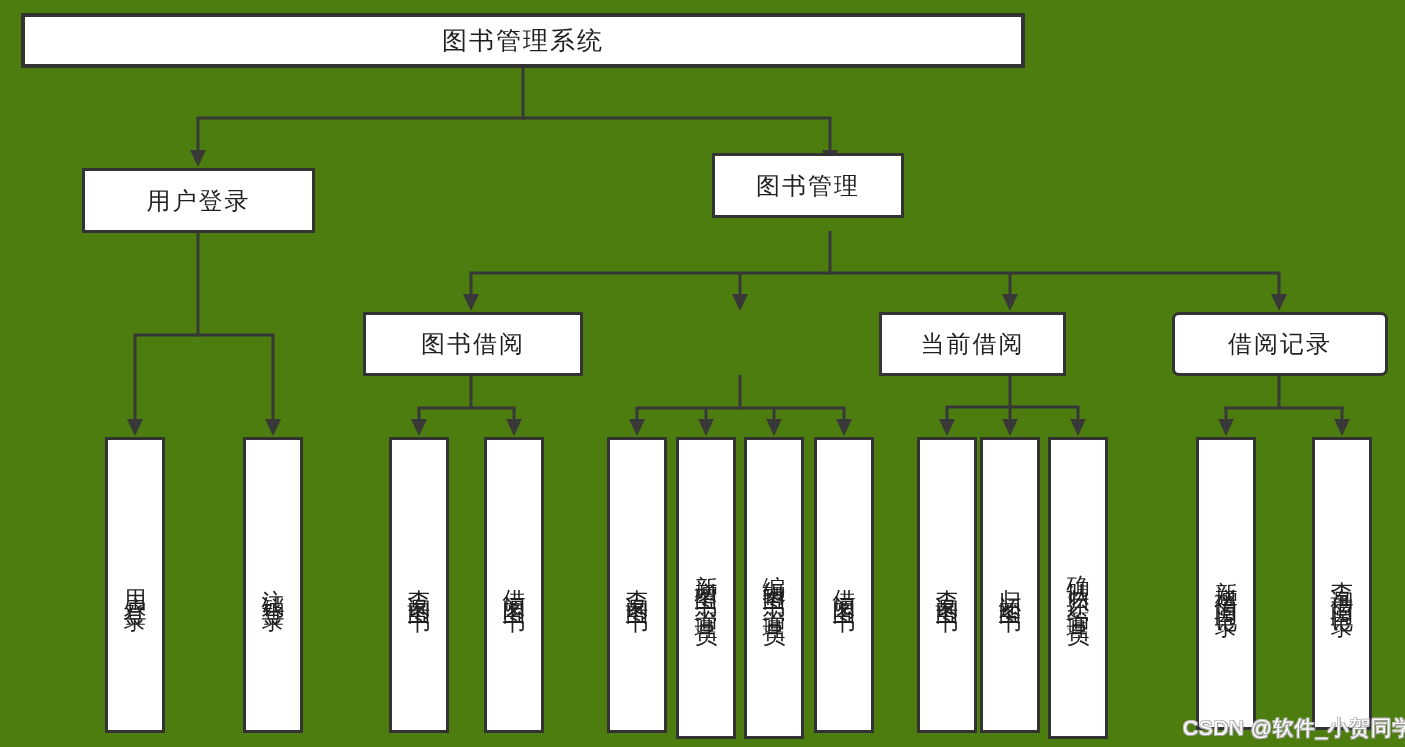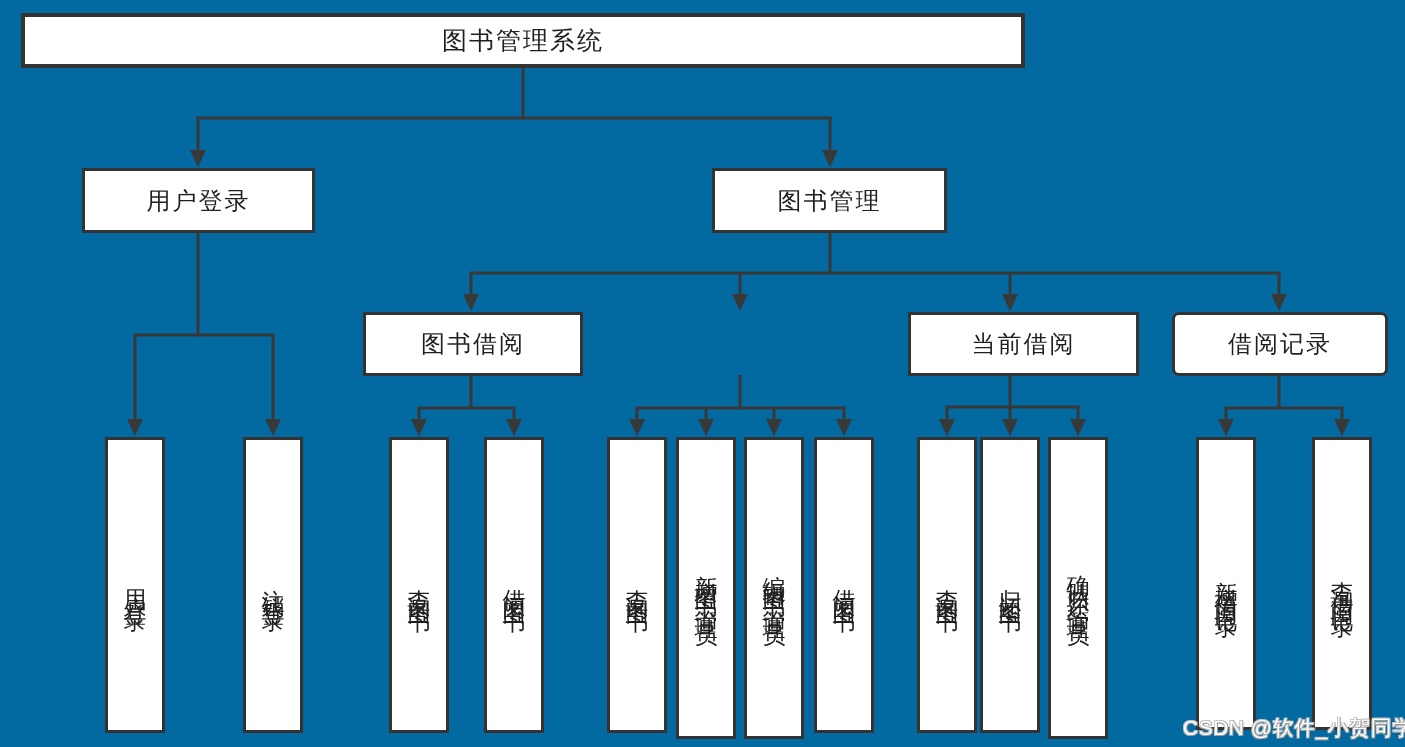--- a/index.html
+++ b/index.html
@@ -1,17 +1,17 @@
 <!DOCTYPE html>
 <html><head>
 <meta charset="utf-8">
 <style>
   html,body { margin:0; padding:0; background:#ffffff; }
   .stage {
-    position:relative; width:1405px; height:747px; background:#0369a1;
+    position:relative; width:1405px; height:747px; background:#4d7c0f;
     font-family:"Liberation Sans","DejaVu Sans",sans-serif;
     color:#1f1f1f; overflow:hidden;
   }
   svg.connectors { position:absolute; left:0; top:0; width:1405px; height:747px; }
   .node {
     position:absolute; box-sizing:border-box; background:#ffffff;
     border:3px solid #333333; display:flex; align-items:center; justify-content:center;
   }
   .hnode { font-size:24px; letter-spacing:2px; white-space:nowrap; }
   .root  { border-width:4px; font-size:25px; }
@@ -91,24 +91,24 @@
     <line x1="1224.5" y1="408" x2="1343.5" y2="408"></line>
     <line x1="1226" y1="408" x2="1226" y2="421"></line>
       <polygon points="1218,419 1234,419 1226,436"></polygon>
     <line x1="1342" y1="408" x2="1342" y2="421"></line>
       <polygon points="1334,419 1350,419 1342,436"></polygon>
   </svg>
 
   <div class="node hnode root" style="left:21px; top:13px; width:1004px; height:55px;">图书管理系统</div>
 
   <div class="node hnode" style="left:82px; top:168px; width:233px; height:65px;">用户登录</div>
-  <div class="node hnode" style="left:712px; top:168px; width:235px; height:65px;">图书管理</div>
+  <div class="node hnode" style="left:712px; top:153px; width:192px; height:65px;">图书管理</div>
 
   <div class="node hnode" style="left:363px; top:312px; width:220px; height:64px;">图书借阅</div>
-  <div class="node hnode" style="left:908px; top:312px; width:231px; height:64px;">当前借阅</div>
+  <div class="node hnode" style="left:879px; top:312px; width:187px; height:64px;">当前借阅</div>
   <div class="node hnode" style="left:1172px; top:312px; width:216px; height:64px;border-radius:7px;">借阅记录</div>
 
   <div class="node vnode" style="left:105px; top:437px; width:60px; height:296px;">用户登录</div>
   <div class="node vnode" style="left:243px; top:437px; width:60px; height:296px;">注销登录</div>
 
   <div class="node vnode" style="left:389px; top:437px; width:60px; height:296px;">查询图书</div>
   <div class="node vnode" style="left:484px; top:437px; width:60px; height:296px;">借阅图书</div>
 
   <div class="node vnode" style="left:607px; top:437px; width:60px; height:296px;">查询图书</div>
   <div class="node vnode" style="left:676px; top:437px; width:60px; height:302px;">新增图书（管理员）</div>

